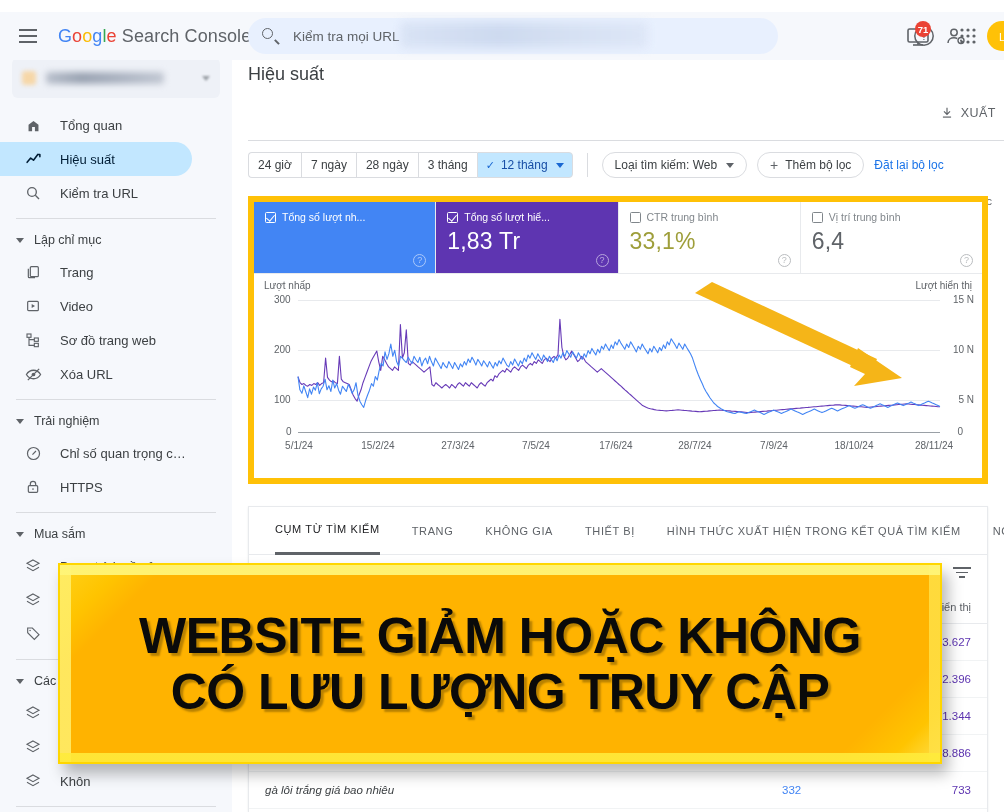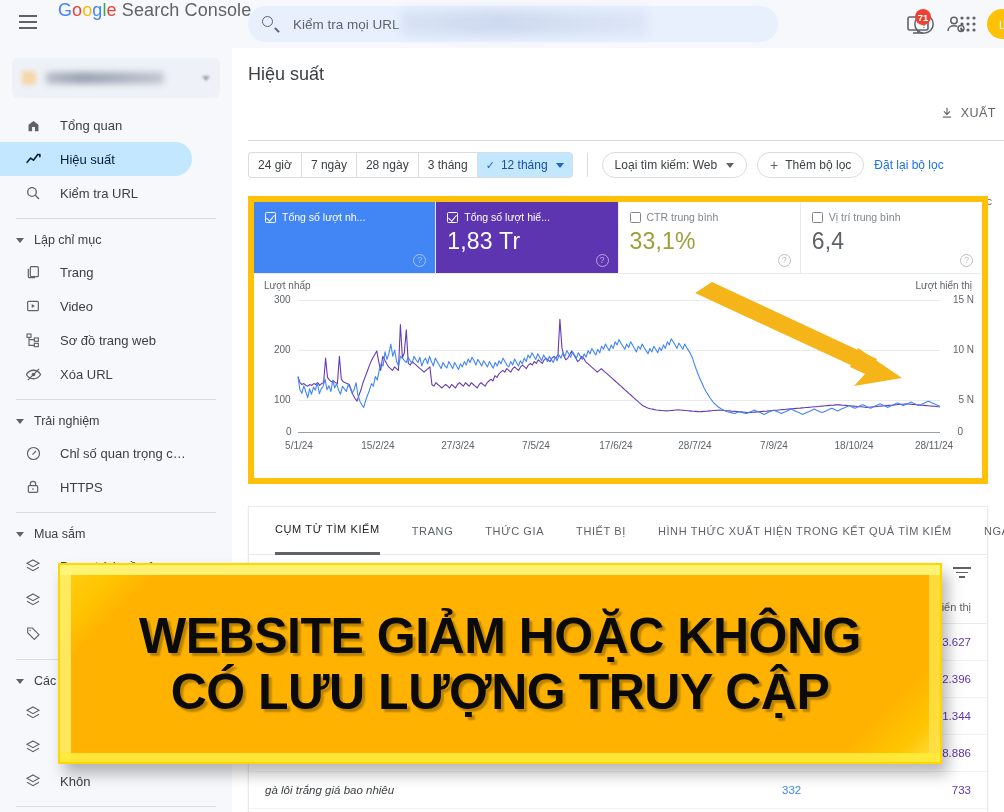--- a/index.html
+++ b/index.html
@@ -8,22 +8,22 @@
     width:1004px; height:812px;
     font-family:"Liberation Sans", sans-serif;
     background:#ffffff;
     overflow:hidden;
     position:relative;
     color:#3c4043;
   }
 
   
   #topbar {
-    position:absolute; top:0; left:0; width:1004px; height:48px;
-    background:#f6f8fc; display:flex; 
+    position:absolute; top:12px; left:0; width:1004px; height:48px;
+    background:#f6f8fc; display:flex; align-items:center;
     z-index:30;
   }
   #hamburger { width:44px; height:44px; margin-left:6px; display:flex; align-items:center; justify-content:center; cursor:pointer; }
   #hamburger span { display:block; width:18px; height:2px; background:#5f6368; position:relative; }
   #hamburger span:before, #hamburger span:after { content:""; position:absolute; left:0; width:18px; height:2px; background:#5f6368; }
   #hamburger span:before { top:-6px; } #hamburger span:after { top:6px; }
 
   #brand { font-size:18px; color:#5f6368; margin-left:8px; white-space:nowrap; letter-spacing:0.1px;}
   #brand .g1{color:#4285F4;} #brand .g2{color:#EA4335;} #brand .g3{color:#FBBC05;}
   #brand .g4{color:#4285F4;} #brand .g5{color:#34A853;} #brand .g6{color:#EA4335;}
@@ -575,21 +575,21 @@
     <div class="xtick" style="left:520px; top:166px;">7/9/24</div>
     <div class="xtick" style="left:600px; top:166px;">18/10/24</div>
     <div class="xtick" style="left:680px; top:166px;">28/11/24</div>
   </div>
 </div>
 
 <div id="table-card">
   <div id="tabs">
     <div class="tab active">CỤM TỪ TÌM KIẾM</div>
     <div class="tab">TRANG</div>
-    <div class="tab">THỨC GIA</div>
+    <div class="tab">KHÔNG GIA</div>
     <div class="tab">THIẾT BỊ</div>
     <div class="tab">HÌNH THỨC XUẤT HIỆN TRONG KẾT QUẢ TÌM KIẾM</div>
     <div class="tab">NGÀY</div>
   </div>
 
   <div id="tbl-toolbar">
     <div id="filter-icon">
       <i style="width:18px"></i>
         <i style="width:12px"></i>
         <i style="width:6px"></i>

